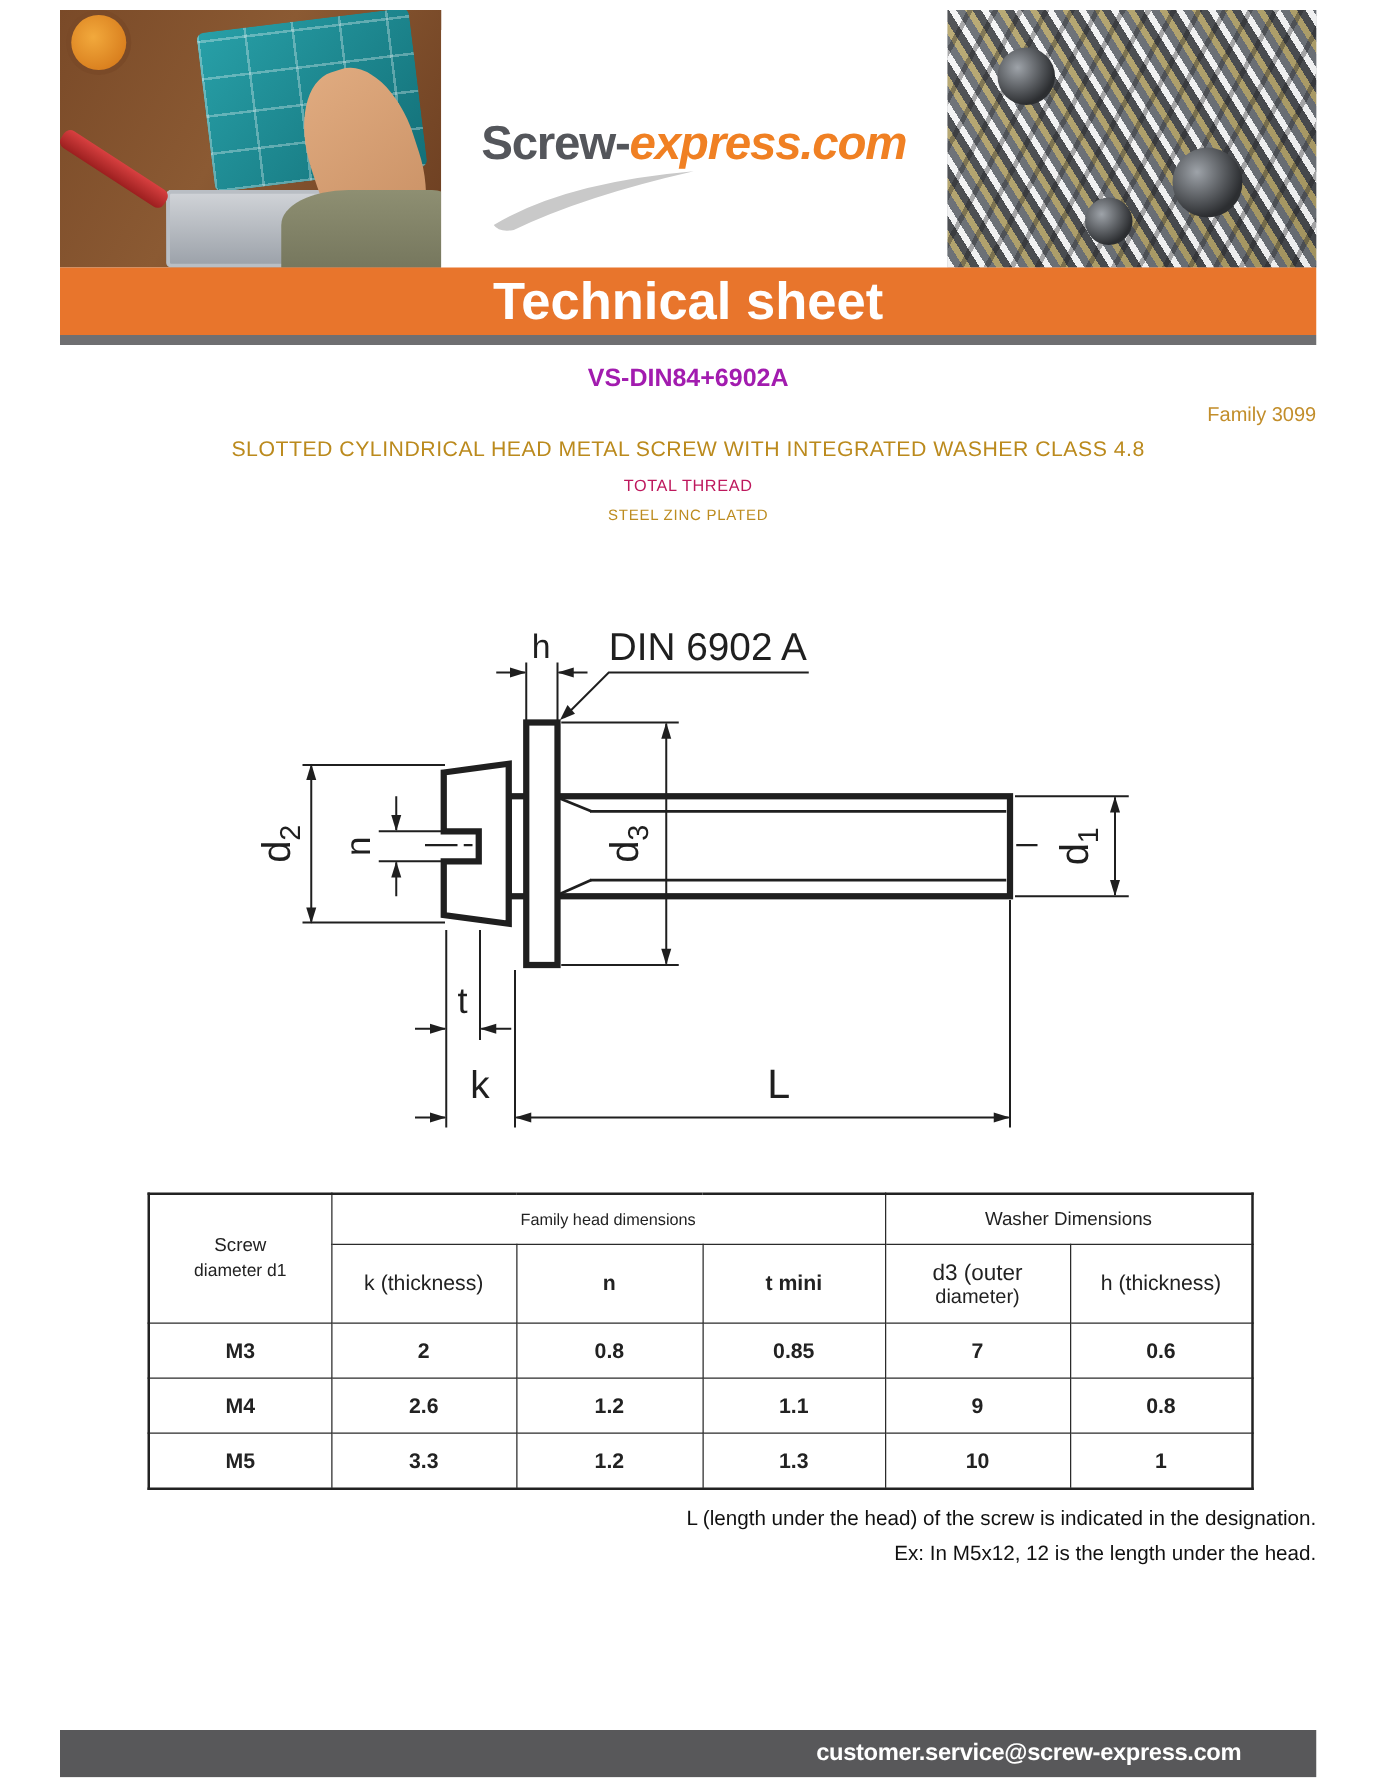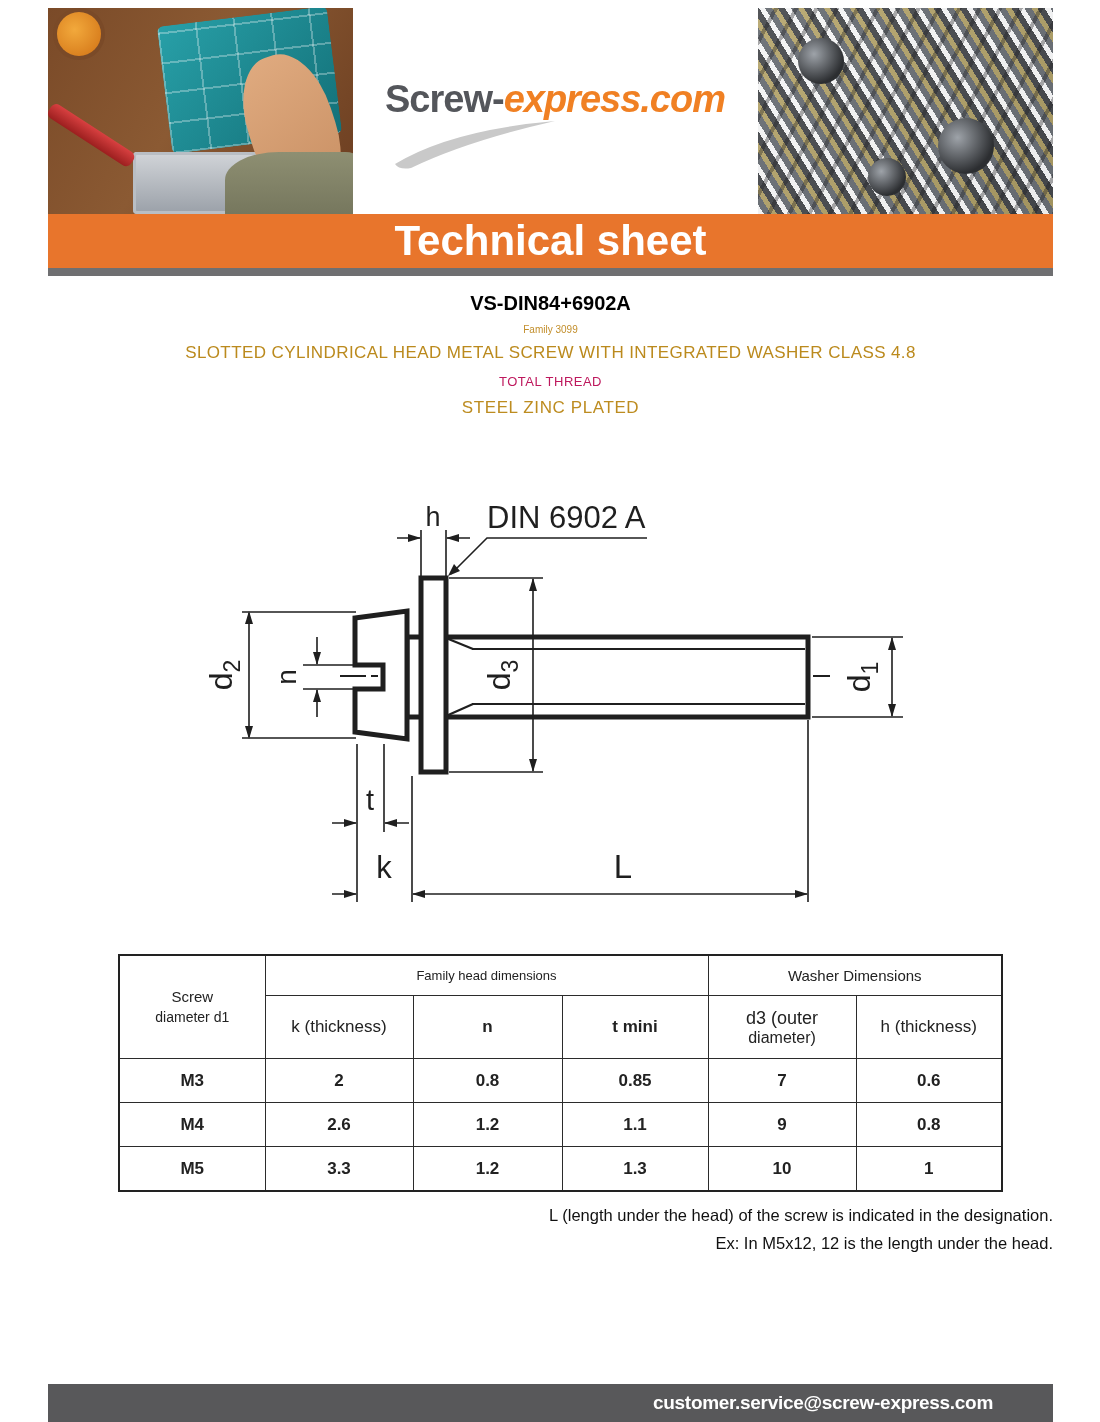--- a/index.html
+++ b/index.html
@@ -30,40 +30,40 @@
   .handle{left:-2%;top:58%;width:32%;height:8%;transform:rotate(33deg);border-radius:6px;
           background:linear-gradient(#d84040,#9c1f1f);}
   .tape{left:3%;top:2%;width:44px;height:44px;border-radius:50%;
         background:radial-gradient(circle at 40% 40%,#f2a93c,#d97f1e 75%);box-shadow:0 0 0 4px #7a4a28;}
   .hand{right:6%;top:22%;width:86px;height:150px;transform:rotate(-18deg);border-radius:45%;
         background:linear-gradient(160deg,#e0ab80,#c88f63);}
   .sleeve{right:-2%;bottom:-4%;width:44%;height:34%;border-radius:40% 10% 0 0;
           background:linear-gradient(#8e8f72,#73745b);}
 
   
-  .logo-zone{position:absolute;left:305px;top:0;width:405px;height:206px;background:#ffffff;}
+  .logo-zone{position:absolute;left:305px;top:16px;width:405px;height:206px;background:#ffffff;}
   .logo{position:absolute;left:32px;top:70px;width:360px;font-size:38px;font-weight:bold;
         letter-spacing:-1px;white-space:nowrap;}
   .logo .dark{color:#54565b;}
   .logo .orange{color:#f08023;font-style:italic;}
   .swoosh{position:absolute;left:36px;top:110px;}
 
   
   .banner{position:absolute;left:48px;top:214px;width:1005px;height:54px;background:#e8752c;
           display:flex;align-items:center;justify-content:center;}
   .banner span{color:#ffffff;font-size:42px;font-weight:bold;letter-spacing:0;}
   .gray-strip{position:absolute;left:48px;top:268px;width:1005px;height:8px;background:#6f6f71;}
 
   
   .title-block{position:absolute;left:48px;top:292px;width:1005px;text-align:center;}
-  .t-code{font-size:20px;font-weight:bold;color:#000000;margin:0 0 9px 0;}
-  .t-family{font-size:10px;color:#c28e2b;margin:0 0 8px 0;}
+  .t-code{font-size:20px;font-weight:bold;color:#a21caf;margin:0 0 9px 0;}
+  .t-family{font-size:16px;color:#c28e2b;margin:0 0 8px 0;text-align:right;}
   .t-desc{font-size:17px;color:#bb8a1d;letter-spacing:.4px;margin:0 0 11px 0;}
   .t-thread{font-size:13px;color:#be185d;letter-spacing:.5px;margin:0 0 9px 0;}
-  .t-material{font-size:17px;color:#bd8c20;letter-spacing:.6px;margin:0;}
+  .t-material{font-size:12px;color:#bd8c20;letter-spacing:.6px;margin:0;}
 
   
   .drawing{position:absolute;left:180px;top:480px;}
   .drawing .ln{stroke:#1f1f1f;fill:none;}
   .drawing .part{stroke:#1f1f1f;fill:#ffffff;}
   .drawing .arr{fill:#1f1f1f;stroke:none;}
   .drawing text{fill:#1f1f1f;font-family:"Liberation Sans",sans-serif;}
 
   
   table.dim{position:absolute;left:118px;top:954px;width:883px;border-collapse:collapse;

